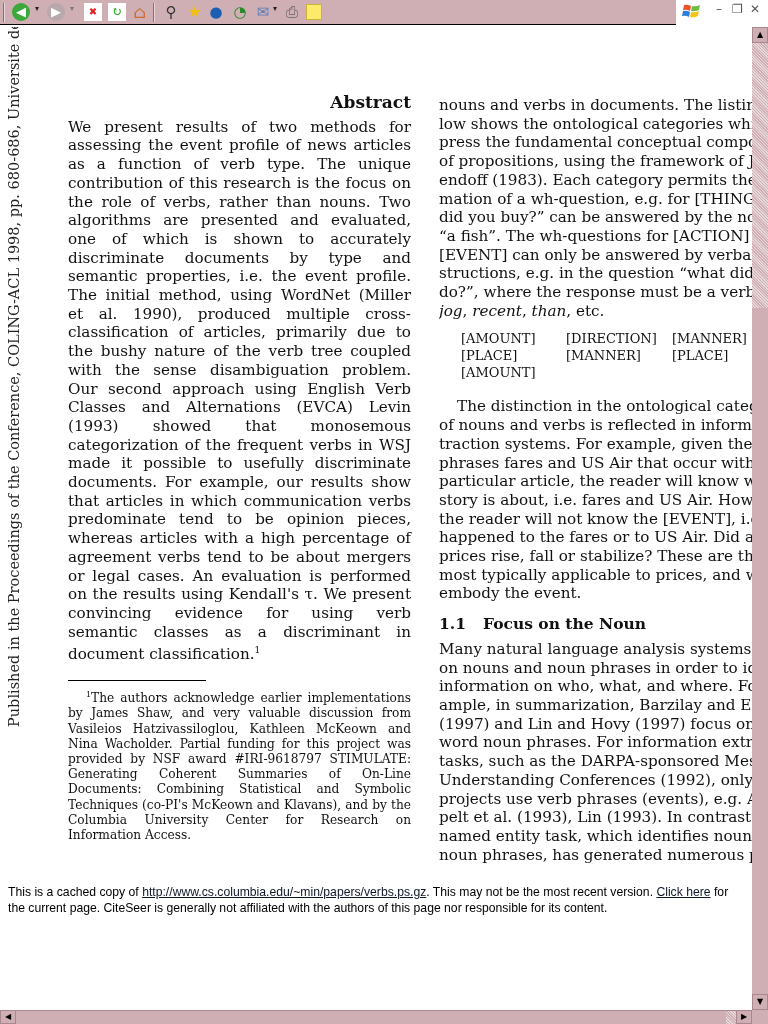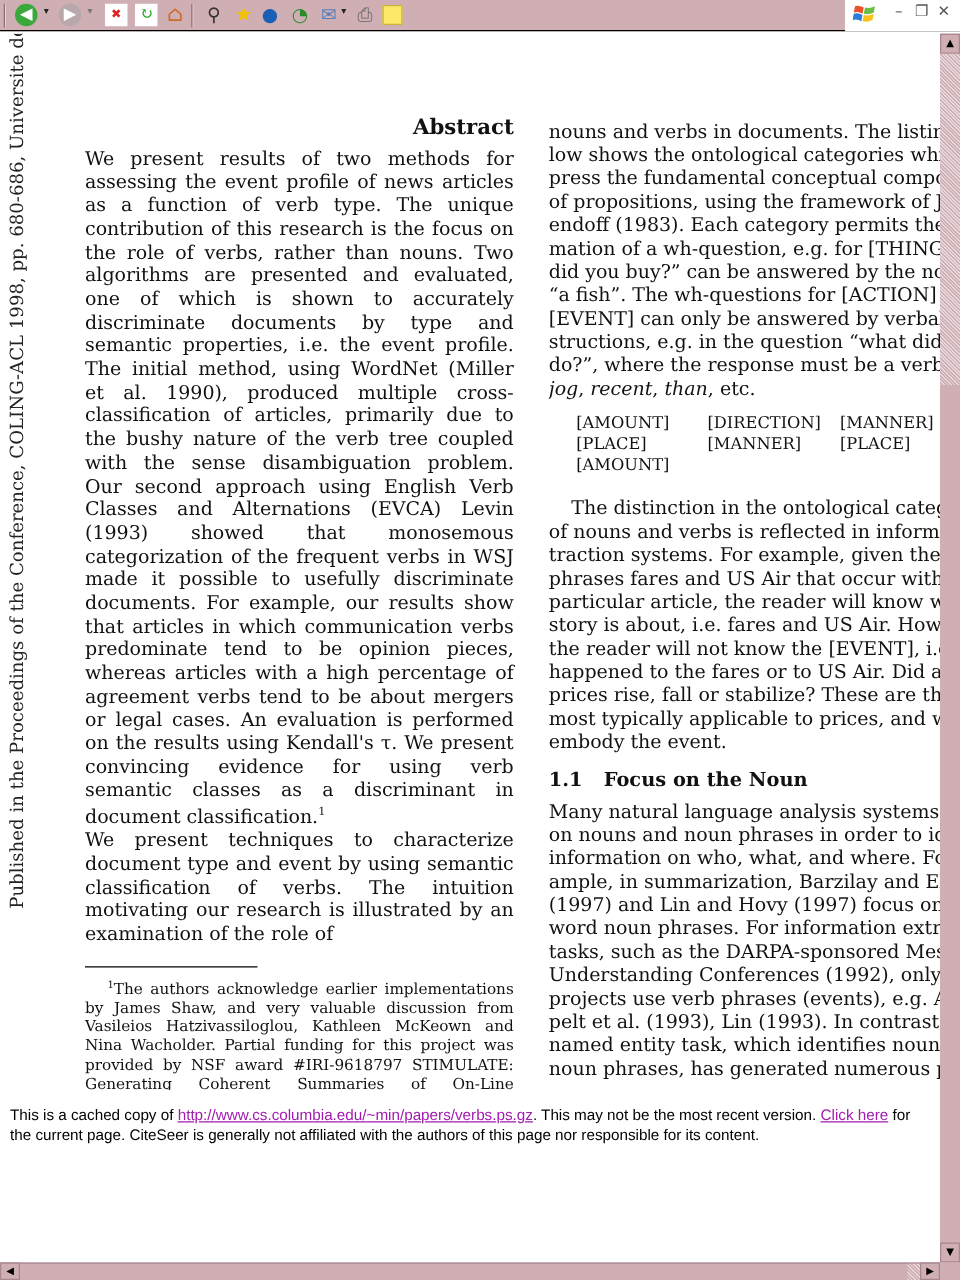--- a/index.html
+++ b/index.html
@@ -27,21 +27,21 @@
   .subsec { font-weight:bold; font-size:15.5px; margin:12px 0 6px 0; }
   .subsec .num { display:inline-block; width:44px; }
   .fn-rule { width:138px; border-top:1px solid #000; margin:16px 0 6px 0; }
   .fn { font-size:12.2px; line-height:15.2px; text-align:justify; }
   .fn-indent { text-indent:18px; }
   .cats { margin:10px 0 16px 22px; display:grid; grid-template-columns:105px 106px 80px; row-gap:0; font-variant:small-caps; font-size:13px; line-height:17px; }
   .clip { overflow:hidden; white-space:nowrap; }
   .indent { text-indent:18px; }
   .footer { position:absolute; left:8px; top:884px; width:740px; font-family:"Liberation Sans", sans-serif; font-size:12.2px; line-height:16.2px; color:#000; }
   .footer p { margin:0 0 16px 0; }
-  .footer a { color:#a21caf; text-decoration:underline; }
+  .footer a { color:#0f172a; text-decoration:underline; }
   .footer a.visited { color:#551a8b; }
 </style>
 </head>
 <body>
 
 <div class="toolbar">
   <div class="tb-sep" style="left:3px"></div>
   <div class="tb-btn" style="left:12px;color:#fff;background:#3aa83a;border-radius:50%;">◀</div>
   <span class="tb-drop" style="left:35px">▾</span>
   <div class="tb-btn" style="left:47px;color:#fff;background:#b8a8ab;border-radius:50%;">▶</div>
@@ -70,21 +70,20 @@
   <span class="wc" style="left:56px">❐</span>
   <span class="wc" style="left:74px">✕</span>
 </div>
 
 <div class="doc">
   <div class="sidebar-text">Published in the Proceedings of the Conference, COLING-ACL 1998, pp. 680-686, Universite de Montreal,</div>
 
   <div class="col" style="left:68px; top:66px; width:343px;">
     <div class="abstract-title">Abstract</div>
     <p><span>We present results of two methods for assessing the event profile of news articles as a function of verb type. The unique contribution of this research is the focus on the role of verbs, rather than nouns. Two algorithms are presented and evaluated, one of which is shown to accurately discriminate documents by type and semantic properties, i.e. the event profile. The initial method, using WordNet (Miller et al. 1990), produced multiple cross-classification of articles, primarily due to the bushy nature of the verb tree coupled with the sense disambiguation problem. Our second approach using English Verb Classes and Alternations (EVCA) Levin (1993) showed that monosemous categorization of the frequent verbs in WSJ made it possible to usefully discriminate documents. For example, our results show that articles in which communication verbs predominate tend to be opinion pieces, whereas articles with a high percentage of agreement verbs tend to be about mergers or legal cases. An evaluation is performed on the results using Kendall's τ. We present convincing evidence for using verb semantic classes as a discriminant in document classification.</span><sup style="font-size:9px">1</sup></p>
-    <p>We present techniques to characterize document type and event by using semantic classification of verbs. The intuition motivating our research is illustrated by an examination of the role of</p>
     <div class="fn-rule"></div>
     <p class="fn fn-indent"><sup style="font-size:8px">1</sup><span>The authors acknowledge earlier implementations by James Shaw, and very valuable discussion from Vasileios Hatzivassiloglou, Kathleen McKeown and Nina Wacholder. Partial funding for this project was provided by NSF award #IRI-9618797 STIMULATE: Generating Coherent Summaries of On-Line Documents: Combining Statistical and Symbolic Techniques (co-PI's McKeown and Klavans), and by the Columbia University Center for Research on Information Access.</span></p>
   </div>
 
   <div class="col" style="left:439px; top:69px; width:313px; overflow:hidden;">
     <div style="width:343px;">
       <div class="clip">nouns and verbs in documents. The listing be-</div>
       <div class="clip">low shows the ontological categories which ex-</div>
       <div class="clip">press the fundamental conceptual components</div>
       <div class="clip">of propositions, using the framework of Jack-</div>

